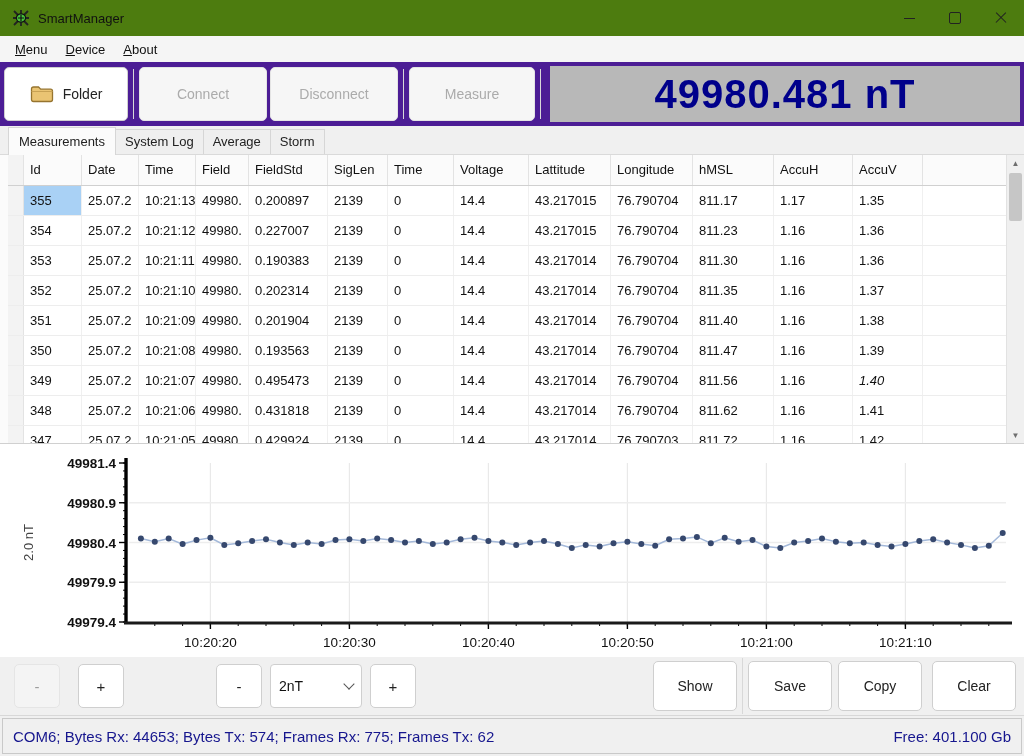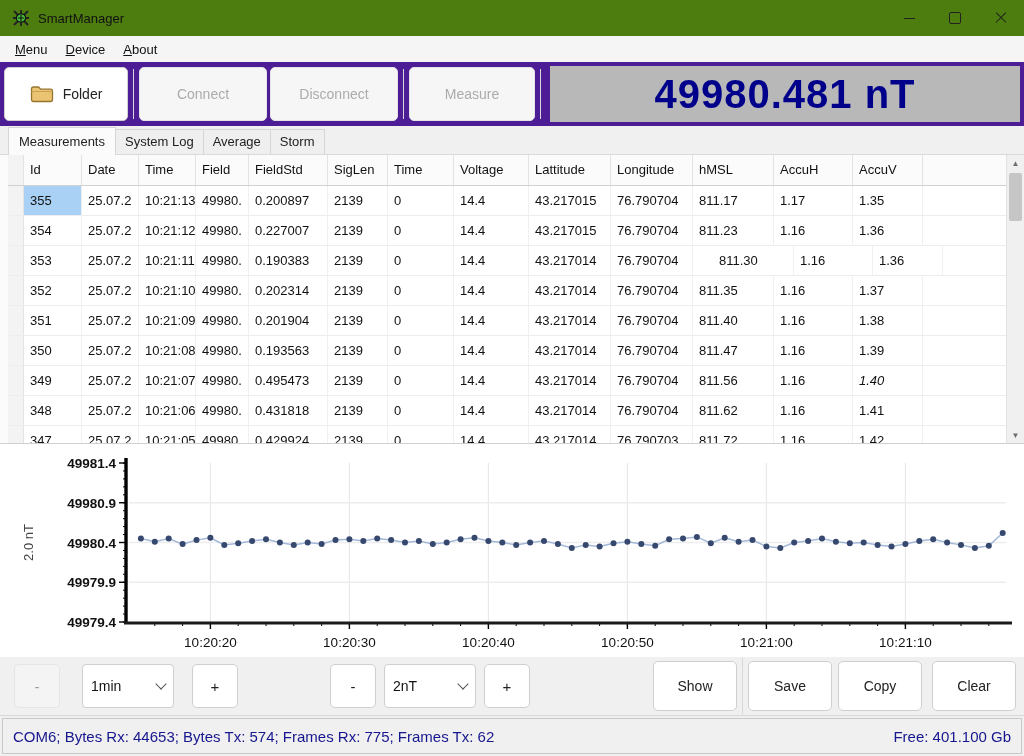--- a/index.html
+++ b/index.html
@@ -199,21 +199,21 @@
         <div class="tcell" style="width: 58px;">353</div>
         <div class="tcell" style="width: 57px;">25.07.2</div>
         <div class="tcell" style="width: 57px;">10:21:11</div>
         <div class="tcell" style="width: 53px;">49980.</div>
         <div class="tcell" style="width: 79px;">0.190383</div>
         <div class="tcell" style="width: 60px;">2139</div>
         <div class="tcell" style="width: 66px;">0</div>
         <div class="tcell" style="width: 75px;">14.4</div>
         <div class="tcell" style="width: 82px;">43.217014</div>
         <div class="tcell" style="width: 82px;">76.790704</div>
-        <div class="tcell" style="width: 81px; margin-left: 20px;">811.30</div>
+        <div class="tcell" style="width: 81px;">811.30</div>
         <div class="tcell" style="width: 79px;">1.16</div>
         <div class="tcell" style="width: 70px;">1.36</div>
         <div class="tcell fill"></div>
       </div>
       <div class="trow">
         <div class="tcell rh"></div>
         <div class="tcell" style="width: 58px;">352</div>
         <div class="tcell" style="width: 57px;">25.07.2</div>
         <div class="tcell" style="width: 57px;">10:21:10</div>
         <div class="tcell" style="width: 53px;">49980.</div>
@@ -471,24 +471,20 @@
       <circle cx="947.1" cy="98.5" r="3" fill="#36486e"></circle>
       <circle cx="961" cy="100.88499999990745" r="3" fill="#36486e"></circle>
       <circle cx="974.9" cy="104.06499999997686" r="3" fill="#36486e"></circle>
       <circle cx="988.8000000000001" cy="101.68000000006941" r="3" fill="#36486e"></circle>
       <circle cx="1002.7" cy="88.9600000003702" r="3" fill="#36486e"></circle>
     </svg>
 </div>
 
 <div class="controls">
   <div class="cbtn sm disabled" style="margin-left:14px;">-</div>
-  <div class="csel" style="margin-left:22px;">
-    <span>1min</span>
-    <span class="chev"></span>
-  </div>
   <div class="cbtn sm" style="margin-left:18px;">+</div>
 
   <div class="cbtn sm" style="margin-left:92px;">-</div>
   <div class="csel" style="margin-left:8px;">
     <span>2nT</span>
     <span class="chev"></span>
   </div>
   <div class="cbtn sm" style="margin-left:8px;">+</div>
 
   <div class="cbtn bigbtn" style="margin-left:auto;">Show</div>

